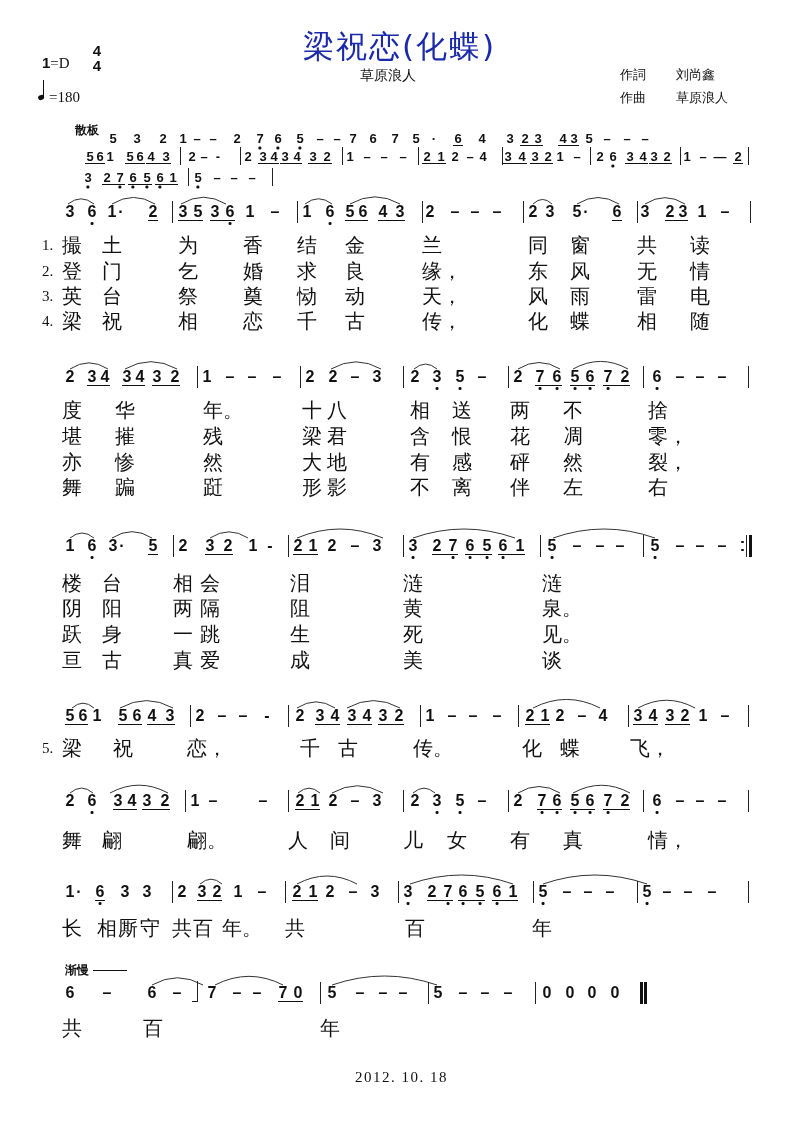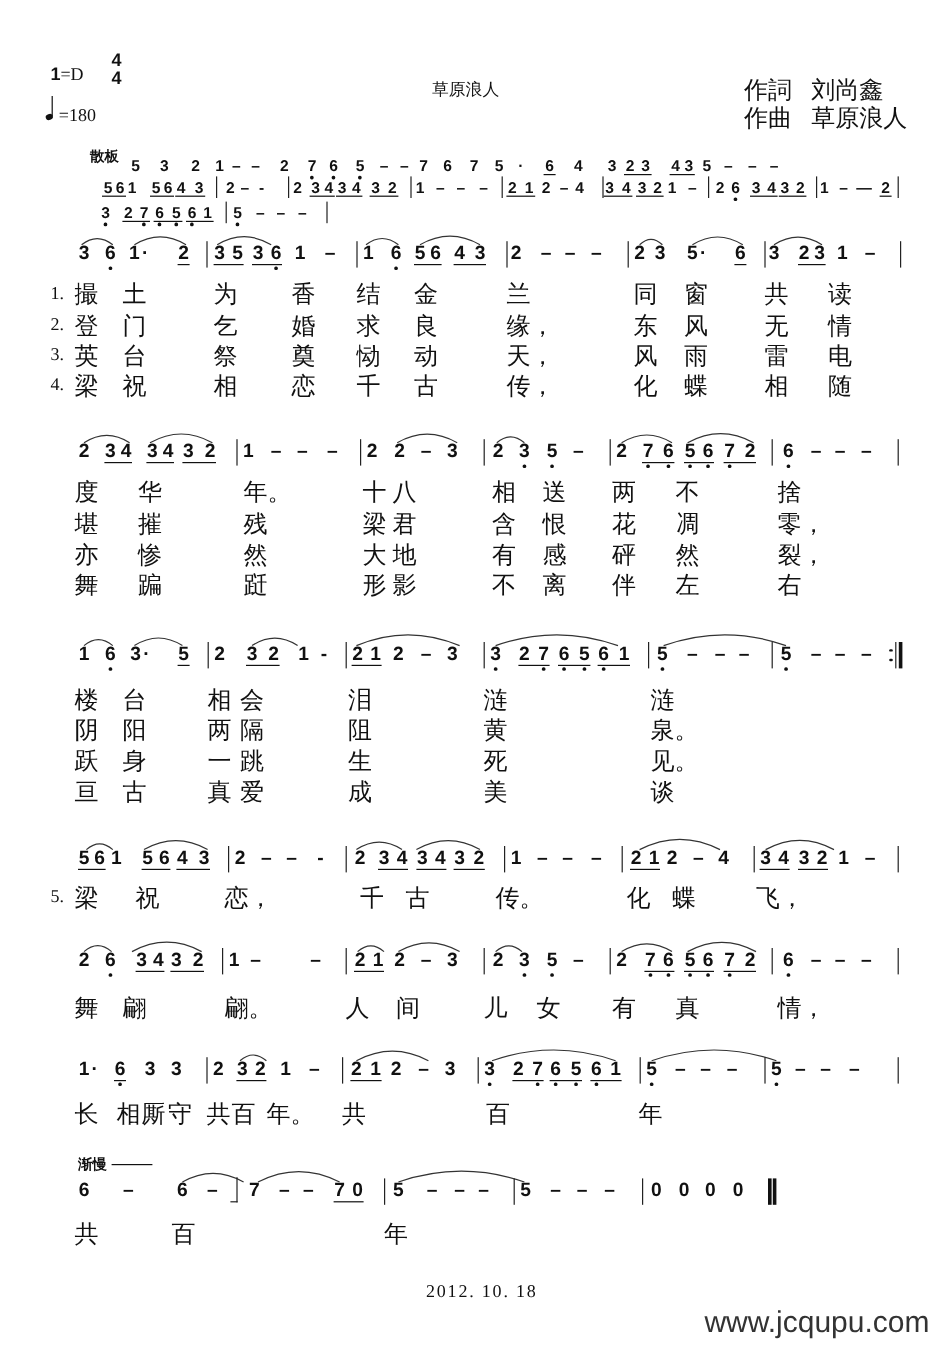--- a/index.html
+++ b/index.html
@@ -1,20 +1,20 @@
 <!DOCTYPE html>
 <html><head>
 <meta charset="utf-8">
 <style>
   html, body { margin: 0; padding: 0; background: #ffffff; }
   .page { position: relative; width: 793px; height: 1122px; background: #ffffff; overflow: hidden; color: #111; font-family: "DejaVu Serif", serif; }
   .abs { position: absolute; white-space: nowrap; }
   .title { left: 303px; top: 29px; margin: 0; font-size: 31px; font-weight: normal; color: #1a2aa8; letter-spacing: 2px; line-height: 34px; font-family: "DejaVu Sans", sans-serif; }
   .subtitle { left: 360px; top: 67px; font-size: 14px; line-height: 16px; font-family: "DejaVu Sans", sans-serif; }
-  .credit { left: 620px; font-size: 20px; line-height: 18px; font-family: "DejaVu Sans", sans-serif; }
+  .credit { left: 620px; font-size: 13px; line-height: 18px; font-family: "DejaVu Sans", sans-serif; }
   .credit .name { position: absolute; left: 56px; }
   .key { left: 42px; top: 54px; font-size: 15px; line-height: 18px; font-family: "Liberation Serif", serif; }
   .key b { font-family: "Liberation Sans", sans-serif; }
   .timesig { left: 91px; top: 43px; width: 12px; text-align: center; font: bold 15px "Liberation Sans", sans-serif; line-height: 15px; }
   .tempo { left: 38px; top: 80px; height: 22px; font-size: 15px; font-family: "Liberation Serif", serif; }
   .quarter { position: absolute; left: 0; top: 0; width: 8px; height: 20px; }
   .quarter .head { position: absolute; left: 0; bottom: 1px; width: 6px; height: 4.5px; background: #111; border-radius: 50%; transform: rotate(-20deg); }
   .quarter .stem { position: absolute; left: 5px; top: 0; width: 1.2px; height: 17px; background: #111; }
   .tempo .val { position: absolute; left: 11px; top: 9px; line-height: 16px; }
   .intro-label { left: 75px; top: 122px; font: bold 12px "DejaVu Sans", sans-serif; line-height: 16px; }
@@ -54,20 +54,21 @@
   </div>
 
   <div class="abs tempo">
     <span class="quarter">
         <span class="stem"></span>
         <span class="head"></span>
       </span>
     <span class="val">=180</span>
   </div>
 
+  <h1 class="abs title">梁祝恋(化蝶)</h1>
   <div class="abs subtitle">草原浪人</div>
 
   <div class="abs credit" style="top:66px">
     <span>作詞</span>
     <span class="name">刘尚鑫</span>
   </div>
   <div class="abs credit" style="top:89px">
     <span>作曲</span>
     <span class="name">草原浪人</span>
   </div>
@@ -700,14 +701,13 @@
       <span class="lyric" style="left: 222px; top: 928px;">年。</span>
       <span class="lyric" style="left: 285px; top: 928px;">共</span>
       <span class="lyric" style="left: 405px; top: 928px;">百</span>
       <span class="lyric" style="left: 532px; top: 928px;">年</span>
       <span class="lyric" style="left: 62px; top: 1028px;">共</span>
       <span class="lyric" style="left: 143px; top: 1028px;">百</span>
       <span class="lyric" style="left: 320px; top: 1028px;">年</span>
     </div>
 
   <div class="abs date">2012. 10. 18</div>
-  <div class="abs url">www.jcqupu.com</div>
 </div>
 
 </body></html>

